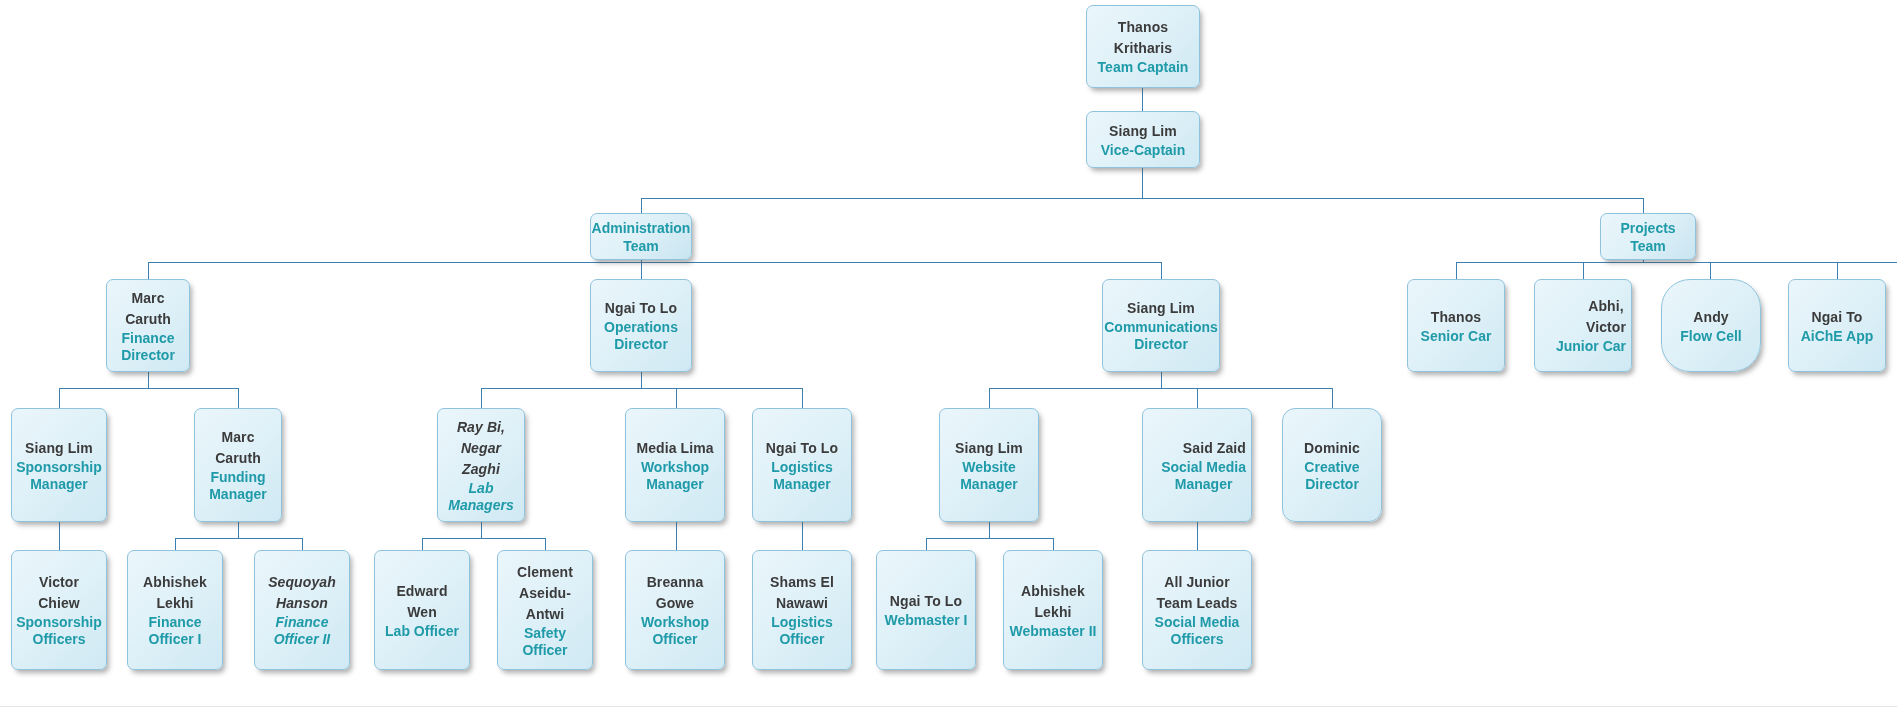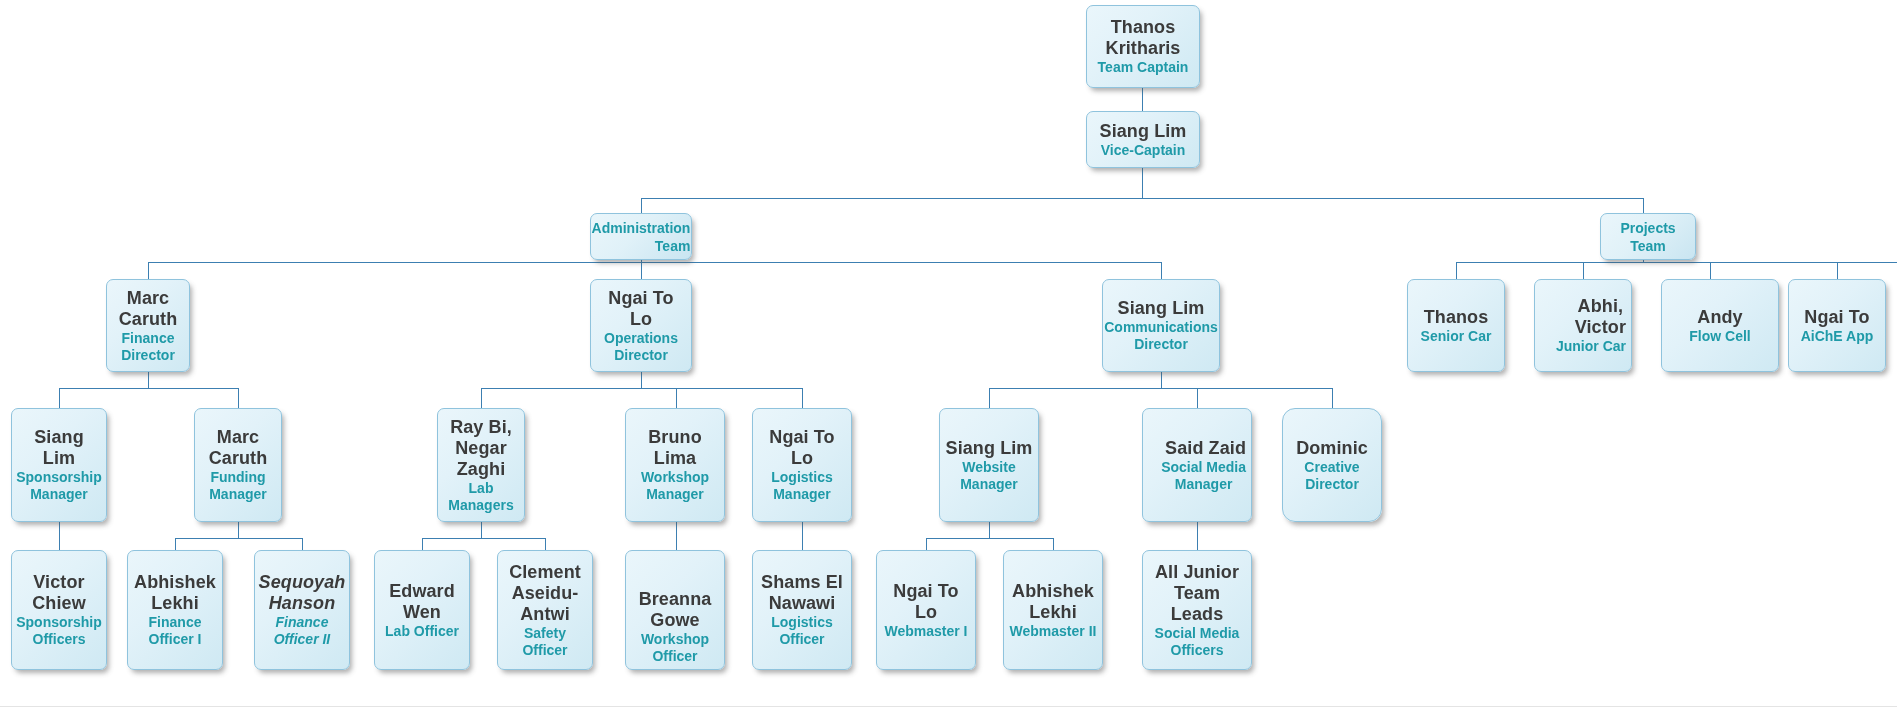--- a/index.html
+++ b/index.html
@@ -50,21 +50,21 @@
     align-items: center;
     justify-content: center;
     text-align: center;
     padding: 4px 5px;
     z-index: 3;
     overflow: hidden;
   }
   .node .nm {
     color: #3b3b3b;
     font-weight: bold;
-    font-size: 18px;
+    font-size: 14px;
     line-height: 21px;
     letter-spacing: 0.1px;
     white-space: pre-line;
   }
   .node .ti {
     color: #1f9aa8;
     font-weight: bold;
     font-size: 14px;
     line-height: 17px;
     white-space: pre-line;
@@ -150,21 +150,21 @@
     <span class="nm">Thanos
 Kritharis</span>
     <span class="ti">Team Captain</span>
   </div>
 
   <div class="node" style="left:1086px;top:111px;width:114px;height:57px;">
     <span class="nm">Siang Lim</span>
     <span class="ti">Vice-Captain</span>
   </div>
 
-  <div class="node team" style="left:590px;top:213px;width:102px;height:47px;text-align:right;">
+  <div class="node team" style="left:590px;top:213px;width:102px;height:47px;">
 
     <span class="ti">Administration
 Team</span>
   </div>
   <div class="node team" style="left:1600px;top:213px;width:96px;height:47px;">
 
     <span class="ti">Projects
 Team</span>
   </div>
 
@@ -187,49 +187,49 @@
 
   <div class="node" style="left:1407px;top:279px;width:98px;height:93px;">
     <span class="nm">Thanos</span>
     <span class="ti">Senior Car</span>
   </div>
   <div class="node" style="left:1534px;top:279px;width:98px;height:93px;align-items:flex-end;">
     <span class="nm">Abhi,
 Victor</span>
     <span class="ti">Junior Car</span>
   </div>
-  <div class="node" style="left:1661px;top:279px;width:118px;height:93px;">
+  <div class="node" style="left:1661px;top:279px;width:100px;height:93px;border-radius:29px;">
     <span class="nm">Andy</span>
     <span class="ti">Flow Cell</span>
   </div>
   <div class="node" style="left:1788px;top:279px;width:98px;height:93px;">
     <span class="nm">Ngai To</span>
     <span class="ti">AiChE App</span>
   </div>
 
   <div class="node" style="left:11px;top:408px;width:96px;height:114px;">
     <span class="nm">Siang Lim</span>
     <span class="ti">Sponsorship
 Manager</span>
   </div>
   <div class="node" style="left:194px;top:408px;width:88px;height:114px;">
     <span class="nm">Marc
 Caruth</span>
     <span class="ti">Funding
 Manager</span>
   </div>
-  <div class="node" style="left:437px;top:408px;width:88px;height:114px;">
+  <div class="node" style="left:437px;top:408px;width:88px;height:114px;font-style:italic;">
     <span class="nm">Ray Bi,
 Negar
 Zaghi</span>
     <span class="ti">Lab
 Managers</span>
   </div>
   <div class="node" style="left:625px;top:408px;width:100px;height:114px;">
-    <span class="nm">Bruno Lima</span>
+    <span class="nm">Media Lima</span>
     <span class="ti">Workshop
 Manager</span>
   </div>
   <div class="node" style="left:752px;top:408px;width:100px;height:114px;">
     <span class="nm">Ngai To Lo</span>
     <span class="ti">Logistics
 Manager</span>
   </div>
   <div class="node" style="left:939px;top:408px;width:100px;height:114px;">
     <span class="nm">Siang Lim</span>
@@ -270,21 +270,21 @@
 Wen</span>
     <span class="ti">Lab Officer</span>
   </div>
   <div class="node" style="left:497px;top:550px;width:96px;height:120px;">
     <span class="nm">Clement
 Aseidu-
 Antwi</span>
     <span class="ti">Safety
 Officer</span>
   </div>
-  <div class="node" style="left:625px;top:550px;width:100px;height:120px;justify-content:flex-end;">
+  <div class="node" style="left:625px;top:550px;width:100px;height:120px;">
     <span class="nm">Breanna
 Gowe</span>
     <span class="ti">Workshop
 Officer</span>
   </div>
   <div class="node" style="left:752px;top:550px;width:100px;height:120px;">
     <span class="nm">Shams El
 Nawawi</span>
     <span class="ti">Logistics
 Officer</span>

